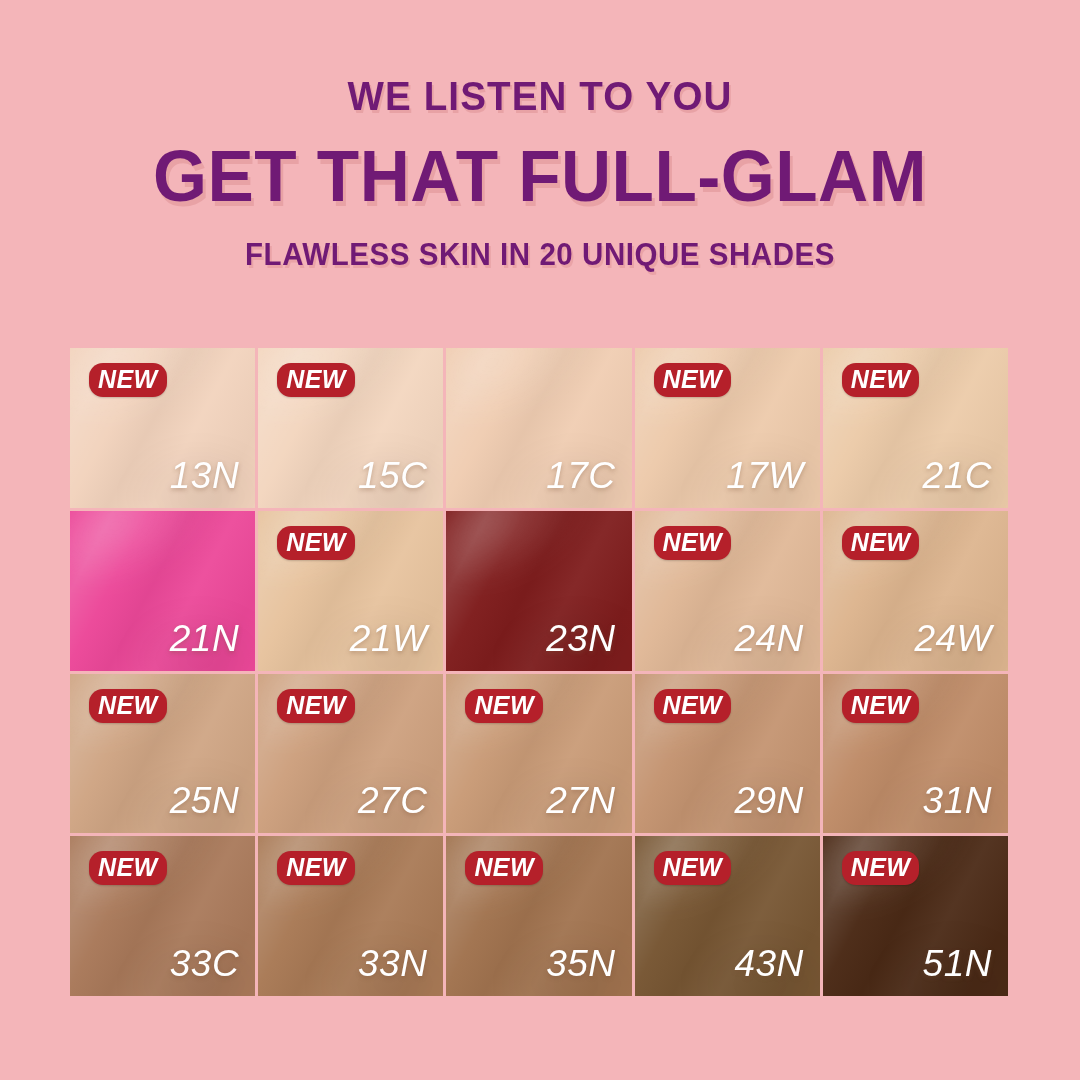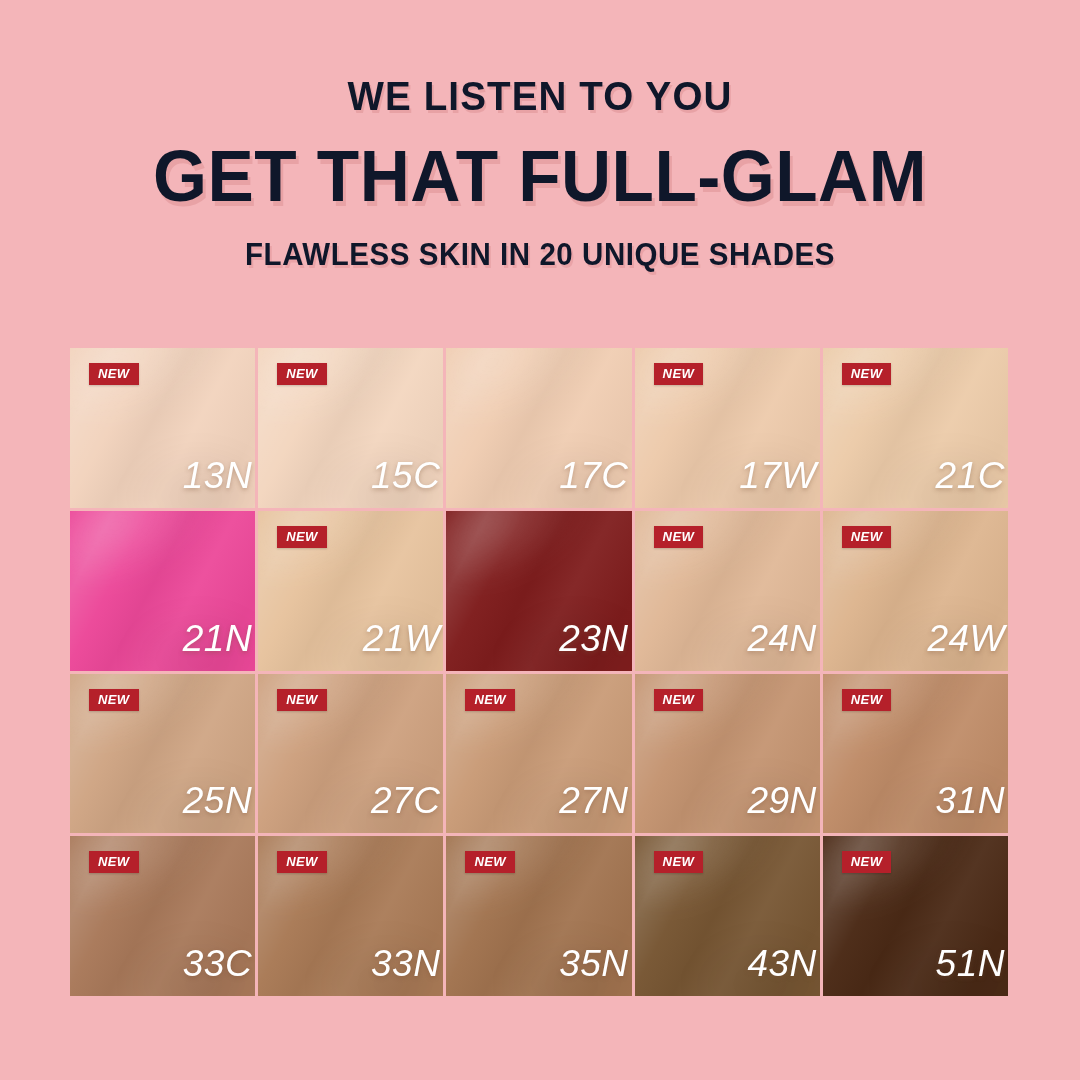--- a/index.html
+++ b/index.html
@@ -9,21 +9,21 @@
     font-family:"Liberation Sans", sans-serif;
     overflow:hidden;
     position:relative;
   }
   .page{position:absolute;inset:0;}
 
   
   .headline{
     position:absolute;left:0;right:0;top:76px;
     text-align:center;
-    color:#0f172a;
+    color:#701a75;
   }
   .h-kicker{
     font-size:41px;
     font-weight:bold;
     letter-spacing:1.2px;
     line-height:1;
     transform:scaleX(.94);
     text-shadow:2px 3px 0 rgba(223,145,150,.55);
     margin:0;
   }
@@ -95,32 +95,32 @@
        rgba(0,0,0,.02) 55%,
        rgba(0,0,0,0) 75%);
     filter:blur(12px);
     pointer-events:none;
   }
 
   .badge{
     position:absolute;left:19px;top:15px;
     background:#b5202a;
     color:#ffffff;
-    font-size:13px;
+    font-size:25px;
     font-weight:bold;
     font-style:italic;
     letter-spacing:.4px;
     padding:4px 9px 5px 9px;
-    border-radius:0;
+    border-radius:14px;
     line-height:1;
     box-shadow:0 1px 2px rgba(0,0,0,.18);
   }
 
   .shade-label{
-    position:absolute;right:3px;bottom:14px;
+    position:absolute;right:16px;bottom:14px;
     color:#ffffff;
     font-size:37px;
     font-style:italic;
     font-weight:normal;
     letter-spacing:.5px;
     line-height:1;
     text-shadow:0 2px 4px rgba(120,80,55,.35);
   }
 </style>
 </head>

